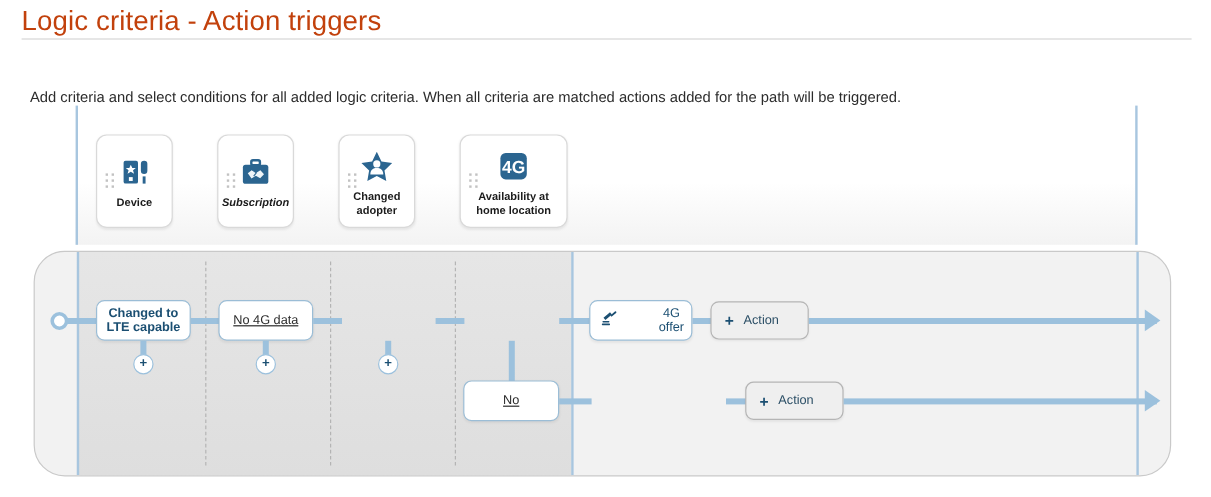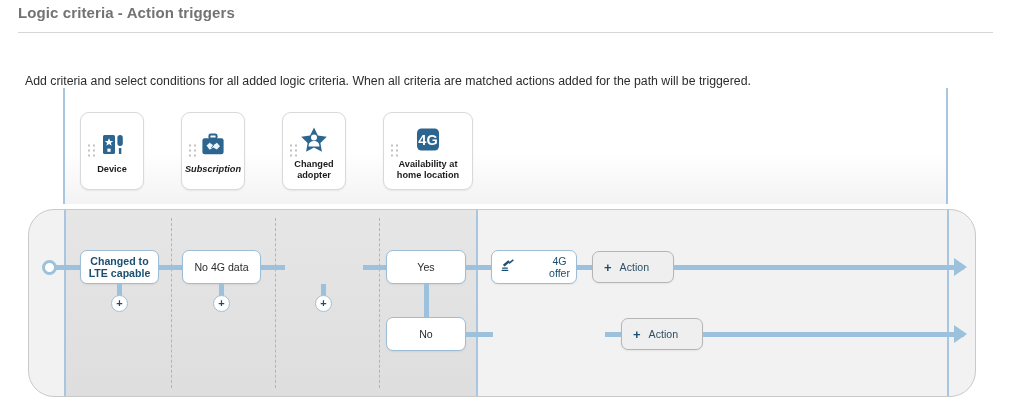--- a/index.html
+++ b/index.html
@@ -19,23 +19,23 @@
   
   .page-header {
     position: absolute;
     left: 0; top: 0;
     width: 1009px;
     height: 34px;
   }
   .page-title {
     position: absolute;
     left: 18px; top: 4px;
-    font-size: 15px;
-    font-weight: 700;
-    color: #737373;
+    font-size: 23px;
+    font-weight: 400;
+    color: #c2410c;
     letter-spacing: 0.1px;
     white-space: nowrap;
   }
   .header-rule {
     position: absolute;
     left: 18px; top: 32px;
     width: 975px;
     height: 1px;
     background: #d6d6d6;
   }
@@ -104,21 +104,21 @@
     display: block;
     width: 2px; height: 2px;
     background: #c2c2c2;
     border-radius: 0;
   }
 
   .card-icon {
     width: 30px;
     height: 30px;
     display: flex;
-    align-items: flex-end;
+    align-items: center;
     justify-content: center;
     margin-top: 2px;
   }
   .card-label {
     margin-top: 5px;
     font-size: 9.2px;
     font-weight: 700;
     color: #1b1b1b;
     text-align: center;
     line-height: 10.5px;
@@ -183,20 +183,21 @@
     font-size: 10.6px;
     font-weight: 700;
     color: #1b4f72;
     text-align: center;
     line-height: 12px;
     box-shadow: 0 1px 2px rgba(0,0,0,0.06);
   }
   .node.plain {
     font-weight: 400;
     color: #2b2b2b;
+    text-decoration: underline;
   }
   .node.offer {
     font-weight: 400;
     color: #1b4f72;
     justify-content: flex-start;
     padding-left: 9px;
     gap: 7px;
   }
   .node.action {
     border: 1px solid #b5b5b5;
@@ -368,21 +369,20 @@
 
   <div class="node plain" style="left:153px; top:40px; width:79px; height:34px;">No 4G data</div>
   <div class="conn conn-v" style="left:190px; top:74px; height:12px;"></div>
   <div class="plus-badge" style="left:184px; top:85px;">+</div>
   <div class="conn conn-h" style="left:232px; top:55px; width:24px;"></div>
 
   <div class="conn conn-v" style="left:292px; top:74px; height:12px;"></div>
   <div class="plus-badge" style="left:286px; top:85px;">+</div>
   <div class="conn conn-h" style="left:334px; top:55px; width:24px;"></div>
 
-  <div class="node plain" style="left:357px; top:40px; width:80px; height:34px;">Yes</div>
 
   <div class="conn conn-v" style="left:395px; top:74px; height:34px;"></div>
 
   <div class="node plain" style="left:357px; top:107px; width:80px; height:34px;">No</div>
 
   <div class="conn conn-h" style="left:437px; top:55px; width:27px;"></div>
   <div class="conn conn-h" style="left:437px; top:122px; width:27px;"></div>
 
   <div class="node offer" style="left:462px; top:40px; width:86px; height:34px;gap:28px;">
     <span>

